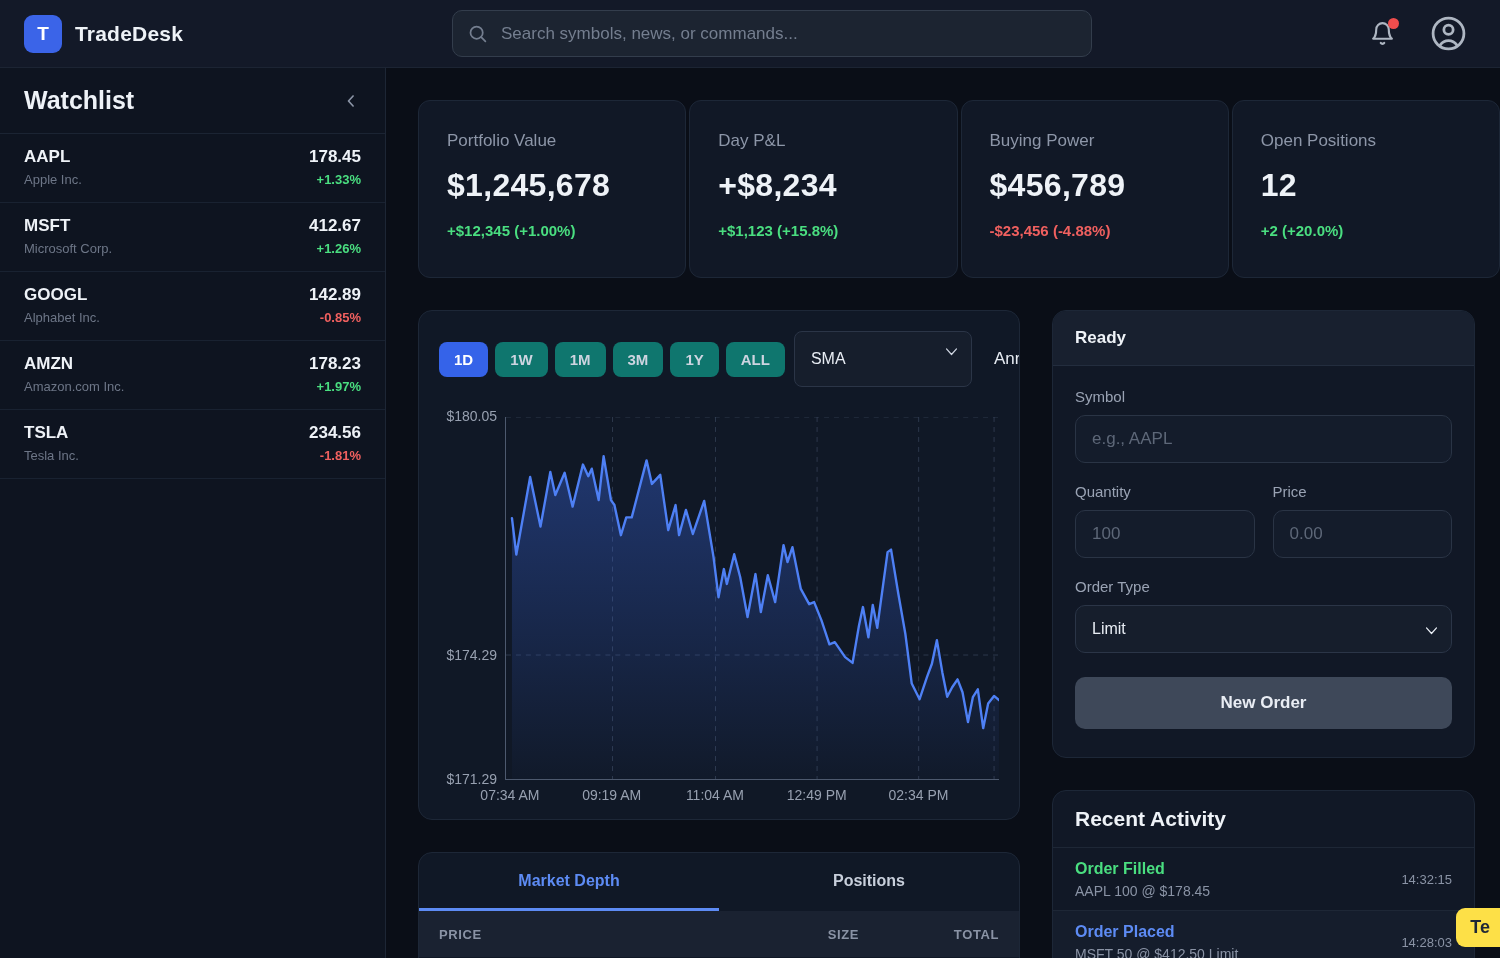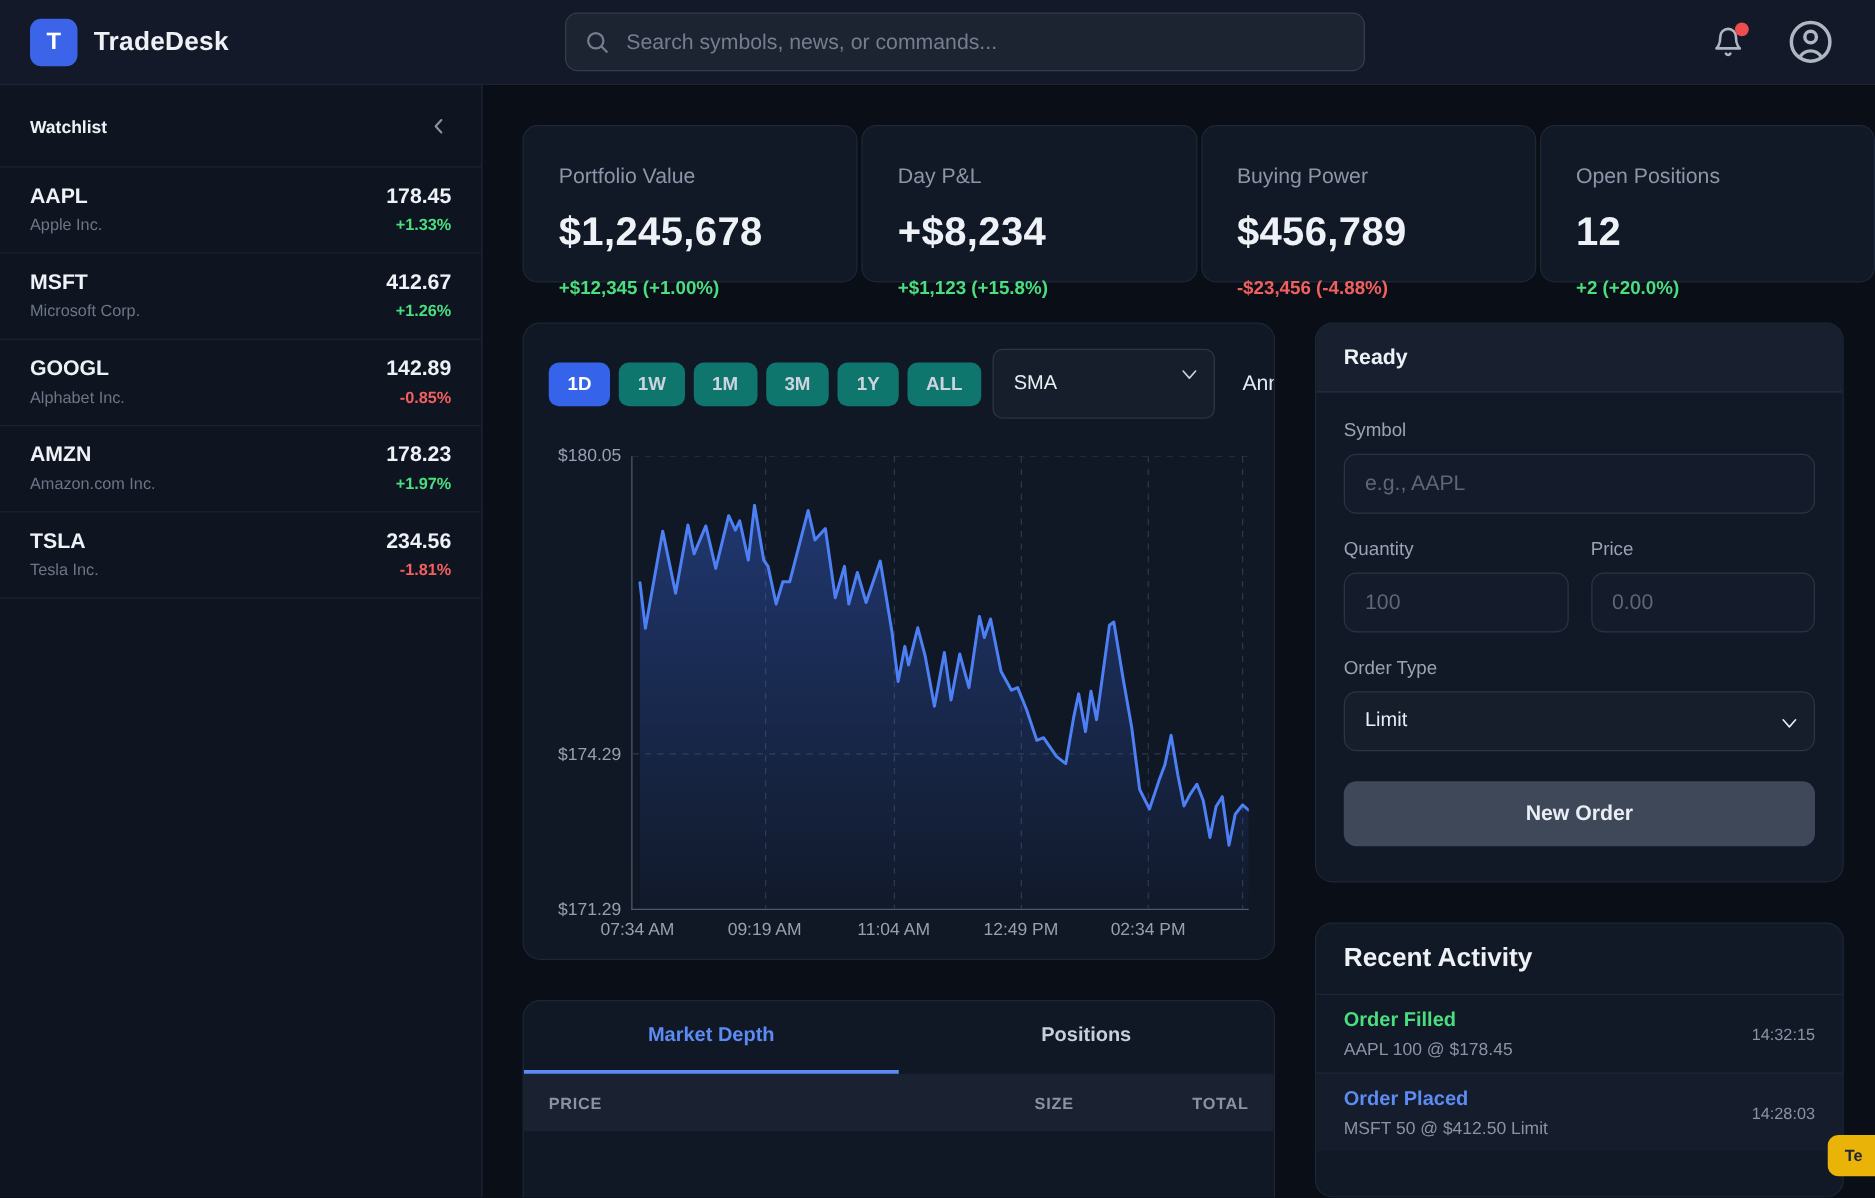--- a/index.html
+++ b/index.html
@@ -42,38 +42,38 @@
   .app-body { display:flex; height:890px; }
   .sidebar {
     width:386px; flex:none; background:#0e1420; border-right:1px solid #1d2635;
   }
   .main { flex:1; padding:32px 0 0 32px; }
   
   .wl-header {
     height:66px; padding:0 24px; display:flex; align-items:center;
     justify-content:space-between; border-bottom:1px solid #1b2433;
   }
-  .wl-title { font-size:14px; font-weight:bold; }
+  .wl-title { font-size:25px; font-weight:bold; }
   .wl-collapse { cursor:pointer; display:flex; }
   .wl-item {
     padding:13px 24px; height:69px; border-bottom:1px solid #192231;
     display:flex; justify-content:space-between; cursor:pointer;
   }
   .wl-left, .wl-right { display:flex; flex-direction:column; gap:5px; }
   .wl-right { align-items:flex-end; }
   .wl-symbol { font-size:17px; font-weight:bold; }
   .wl-name { font-size:13px; color:#6d7687; }
   .wl-price { font-size:17px; font-weight:bold; }
   .wl-change { font-size:13px; font-weight:bold; }
   .dir-up { color:#4ade80; }
   .dir-down { color:#f0605f; }
   
   .stats-row { display:grid; grid-template-columns:repeat(4,1fr); gap:3px; }
   .stat-card {
-    height:126px; background:#111826; border:1px solid #1d2737;
+    height:178px; background:#111826; border:1px solid #1d2737;
     border-radius:12px; padding:30px 28px;
   }
   .stat-label { font-size:17px; color:#8d96a8; }
   .stat-value { font-size:32px; font-weight:bold; margin:16px 0 18px; letter-spacing:.3px; }
   .stat-change { font-size:15px; font-weight:bold; }
   
   .content-row { display:flex; gap:32px; margin-top:32px; }
   .left-col { width:602px; flex:none; }
   .right-col { width:423px; flex:none; }
   
@@ -166,22 +166,22 @@
     display:flex; justify-content:space-between; align-items:center; cursor:pointer;
   }
   .activity-row.alt { background:#151d2c; }
   .act-title { font-size:16px; font-weight:bold; }
   .type-filled { color:#4ade80; }
   .type-placed { color:#5d8bf4; }
   .act-detail { font-size:14px; color:#8a93a5; margin-top:5px; }
   .act-time { font-size:13px; color:#8a93a5; }
   
   .toast {
-    position:fixed; right:0; top:908px; background:#eab308; color:#1f2736;
-    font-size:13px; font-weight:bold; padding:9px 10px 9px 14px;
+    position:fixed; right:0; top:908px; background:#fde047; color:#1f2736;
+    font-size:18px; font-weight:bold; padding:9px 10px 9px 14px;
     border-radius:9px 0 0 9px;
   }
   svg.icon { stroke:#aeb6c2; fill:none; stroke-width:2; stroke-linecap:round; stroke-linejoin:round; }
 </style>
 </head>
 <body>
 
 <div class="header">
   <div class="brand">
     <div class="logo">

